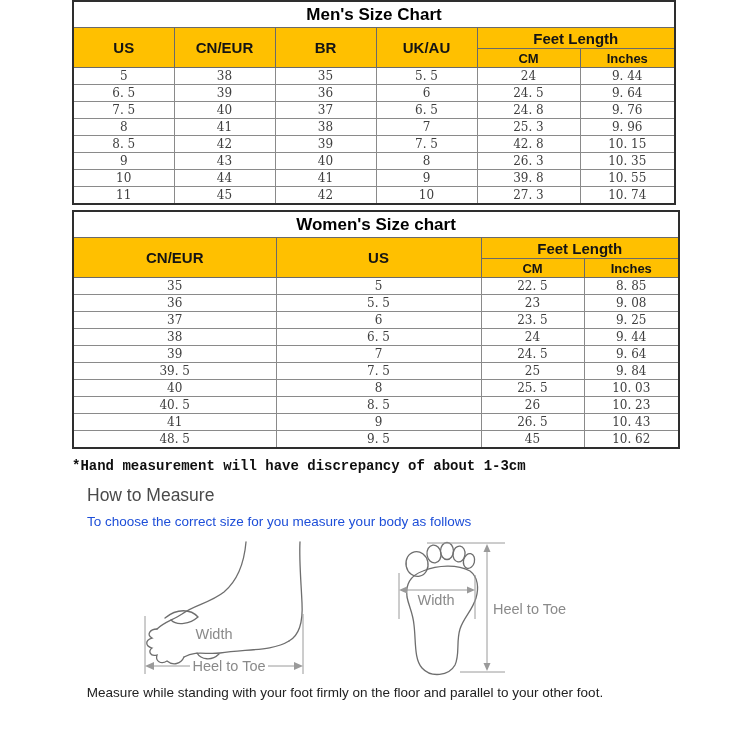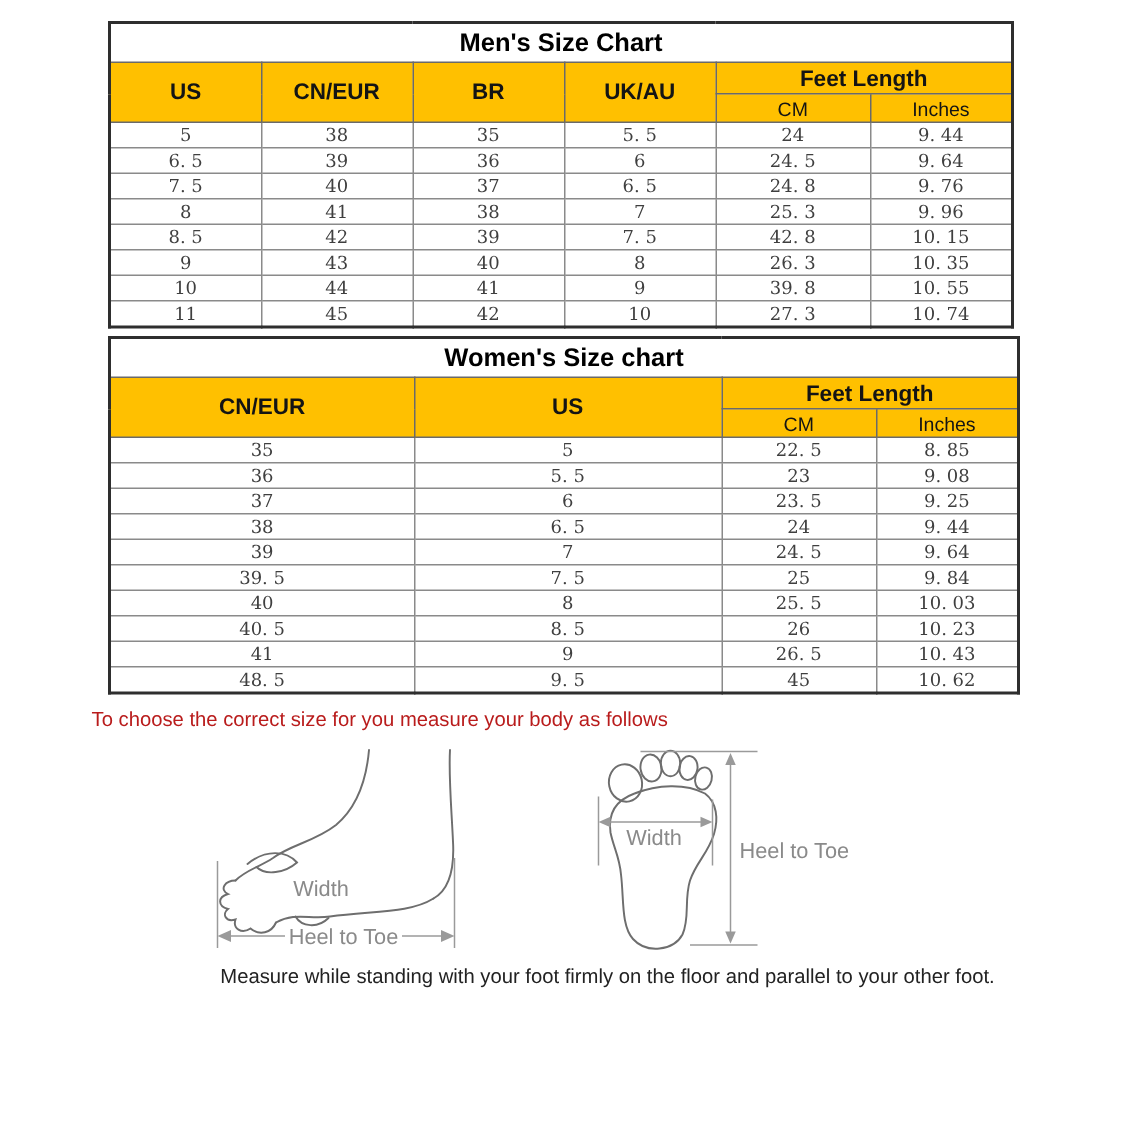--- a/index.html
+++ b/index.html
@@ -7,59 +7,59 @@
     width:750px; height:750px; background:#ffffff; overflow:hidden;
     font-family:"Liberation Sans", sans-serif;
   }
   .page { position:relative; width:750px; height:750px; }
 
   
   .size-table {
     border-collapse:collapse; table-layout:fixed; margin-left:72px;
     border:2px solid #2e2e2e;
   }
-  #mens-table { margin-top:14px; }
+  #mens-table { }
   #womens-table { margin-top:5px; }
   .size-table th, .size-table td {
     border:1px solid #6a6a6a; text-align:center; vertical-align:middle; padding:0;
   }
   .tbl-title {
     height:25px; background:#ffffff; color:#000;
     font-size:17px; font-weight:bold; border-bottom:2px solid #2e2e2e;
   }
   .col-hdr {
     background:#FFC000; color:#141414; font-size:15px; font-weight:bold; height:20px;
   }
   .sub-hdr {
-    background:#FFC000; color:#141414; font-size:13px; font-weight:normal; height:18px;
+    background:#FFC000; color:#141414; font-size:13px; font-weight:bold; height:18px;
   }
   .size-table tbody td {
     height:16px; font-family:"DejaVu Serif", serif; font-size:12px; color:#3f3f3f;
     border-color:#8a8a8a;
   }
 
   
   .notes {
     margin:9px 0 0 72px; font-family:"Liberation Mono", monospace;
     font-weight:bold; font-size:14px; line-height:17px; color:#0f0f0f;
   }
 
   
   .htm-heading { margin:10px 0 0 87px; font-size:17.5px; color:#4a4a4a; }
-  .htm-sub { margin:8px 0 0 61px; font-size:13.5px; color:#b91c1c; }
+  .htm-sub { margin:8px 0 0 87px; font-size:13.5px; color:#1d4ed8; }
 
   .diagrams { position:relative; height:146px; margin-top:6px; }
   .side-foot { position:absolute; left:140px; top:4px; }
   .top-foot  { position:absolute; left:390px; top:-2px; }
   .diagram-label {
     font-family:"Liberation Sans", sans-serif; font-size:14.5px; fill:#8a8a8a;
   }
 
   .caption {
-    margin-top:4px; width:690px; padding-left:60px; text-align:center;
+    margin-top:4px; width:690px; text-align:center;
     font-size:13.5px; color:#222;
   }
 </style>
 </head>
 <body>
 
 <div class="page">
 
   <table class="size-table" id="mens-table">
     <colgroup>
@@ -233,22 +233,24 @@
         <tr>
           <td>48. 5</td>
           <td>9. 5</td>
           <td>45</td>
           <td>10. 62</td>
         </tr>
       </tbody>
   </table>
 
   <div class="notes">
+    <div>*Hand measurement will have discrepancy of about 1-3cm</div>
   </div>
 
+  <div class="htm-heading">How to Measure</div>
   <div class="htm-sub">To choose the correct size for you measure your body as follows</div>
 
   <div class="diagrams">
 
     <svg class="side-foot" width="190" height="140" viewBox="0 0 190 140">
       <g stroke="#6e6e6e" stroke-width="1.3" fill="none" stroke-linecap="round">
         <path d="M106,3 C104,26 97,42 84,53 C70,64 54,66 42,75 C33,81 24,83 17,90"></path>
         <path d="M17,90 C10,90 6,96 12,99 C5,101 5,107 12,109 C8,112 10,118 17,116 C15,122 21,126 27,122 C33,127 41,125 44,118"></path>
         <path d="M44,118 C57,111 66,116 80,114 C108,110 133,112 149,102"></path>
         <path d="M149,102 C160,96 163,82 162,64 C161,42 159,20 160,3"></path>

